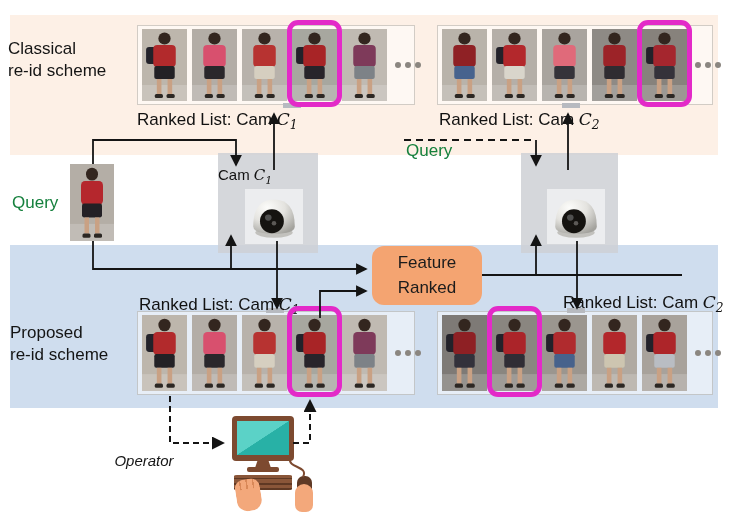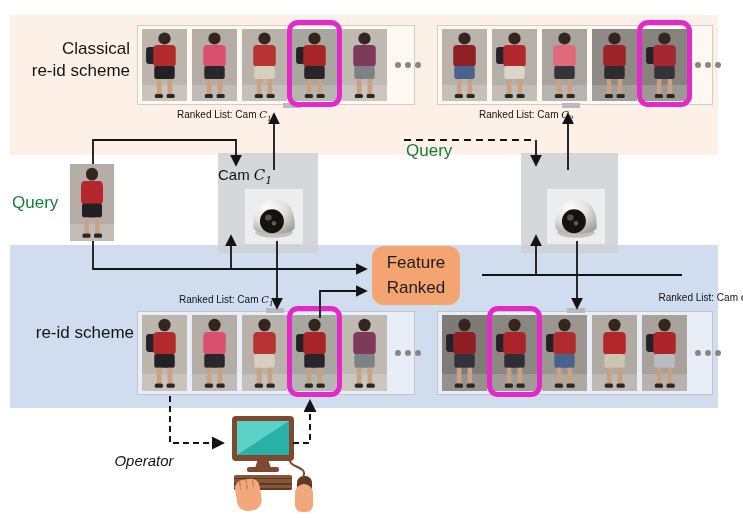--- a/index.html
+++ b/index.html
@@ -3,40 +3,40 @@
 <meta charset="utf-8">
 <style>
   html,body{margin:0;padding:0;background:#fff;}
   #fig{position:relative;width:743px;height:518px;background:#ffffff;
        font-family:"Liberation Sans",sans-serif;color:#161616;overflow:hidden;}
   .abs{position:absolute;}
   
   .band-classical{left:10px;top:15px;width:708px;height:140px;background:#fdf0e6;}
   .band-proposed{left:10px;top:245px;width:708px;height:163px;background:#cfddee;}
   
-  .scheme-label{font-size:17px;line-height:1.32;text-align:right;color:#141414;}
+  .scheme-label{font-size:17px;line-height:1.32;text-align:left;color:#141414;}
   .scheme-classical{left:8px;top:38px;width:122px;}
   .scheme-proposed{left:10px;top:322px;width:124px;}
   
   .strip{display:flex;align-items:center;gap:5px;padding:4px;
          background:rgba(255,255,255,0.5);border:1px solid rgba(130,122,112,0.35);box-sizing:border-box;}
   .strip-cc1{left:137px;top:25px;width:278px;height:80px;}
   .strip-cc2{left:437px;top:25px;width:276px;height:80px;}
   .strip-pc1{left:137px;top:311px;width:278px;height:84px;}
   .strip-pc2{left:437px;top:311px;width:276px;height:84px;}
   .thumb{position:relative;width:45px;height:72px;flex:0 0 auto;}
   .thumb.tall{height:76px;}
   .thumb svg{width:100%;height:100%;display:block;}
   .thumb.hl{z-index:2;}
   .thumb.hl::after{content:"";position:absolute;left:-5px;right:-5px;top:-9px;bottom:-6px;
         border:5px solid #e32ac8;border-radius:11px;}
   .dots{display:flex;gap:4px;margin-left:3px;flex:0 0 auto;}
   .dots span{width:6px;height:6px;border-radius:50%;background:#8b8680;display:block;}
   
-  .caption{font-size:10px;color:#111;white-space:nowrap;margin-left:40px;}
+  .caption{font-size:17px;color:#111;white-space:nowrap;}
   .cap-cc1{left:137px;top:109px;}
   .cap-cc2{left:439px;top:109px;}
   .cap-pc1{left:139px;top:294px;}
   .cap-pc2{left:563px;top:292px;width:150px;text-align:right;}
   .mvar{font-style:italic;font-family:"DejaVu Serif",serif;}
   sub{font-size:72%;}
   
   .query-label{font-size:17px;color:#15803d;}
   .query-left{left:12px;top:193px;}
   .query-right{left:406px;top:141px;}
@@ -49,21 +49,21 @@
   .cam-label{font-size:15px;text-align:left;color:#121212;white-space:nowrap;}
   .cam-label-c1{left:218px;top:166px;width:100px;}
   .cam-label-c2{left:521px;top:166px;width:97px;}
   .cam-backdrop{background:rgba(255,255,255,0.55);}
   .cam-backdrop-c1{left:245px;top:189px;width:58px;height:55px;}
   .cam-backdrop-c2{left:547px;top:189px;width:58px;height:55px;}
   .cam-icon{width:54px;height:48px;}
   .cam-icon-c1{left:247px;top:192px;}
   .cam-icon-c2{left:549px;top:192px;}
   
-  .ff-box{left:372px;top:246px;width:88px;height:59px;background:#f4a471;
+  .ff-box{left:372px;top:246px;width:110px;height:59px;background:#f4a471;
           border-radius:12px;display:flex;flex-direction:column;justify-content:center;
           align-items:center;font-size:17px;line-height:1.45;color:#1c1c1c;}
   
   .slot{background:#b7bac0;height:5px;}
   
   .op-label{left:88px;top:450px;width:112px;font-size:15px;font-style:italic;
             text-align:center;line-height:1.4;color:#161616;}
   .monitor-frame{left:232px;top:416px;width:62px;height:45px;background:#7d4a30;border-radius:4px;}
   .monitor-screen{left:237px;top:421px;width:52px;height:34px;
      background:linear-gradient(to bottom right,#5bd2c7 49.5%,#28b1a6 50.3%);}
@@ -89,20 +89,21 @@
 <div id="fig">
 
   <div class="abs band-classical"></div>
   <div class="abs band-proposed"></div>
 
   <div class="abs scheme-label scheme-classical">
     <div>Classical</div>
     <div>re-id scheme</div>
   </div>
   <div class="abs scheme-label scheme-proposed">
+    <div>Proposed</div>
     <div>re-id scheme</div>
   </div>
 
   <div class="abs strip strip-cc1">
       <div class="thumb">
         <svg viewBox="0 0 44 72" preserveAspectRatio="none">
           <rect width="44" height="72" fill="#bdb6ac"></rect>
           <rect y="56" width="44" height="16" fill="rgba(255,255,255,0.18)"></rect>
           <rect x="4" y="18" width="10" height="17" rx="3" fill="#23222a"></rect>
           <circle cx="22" cy="9.5" r="6" fill="#33261f"></circle>

